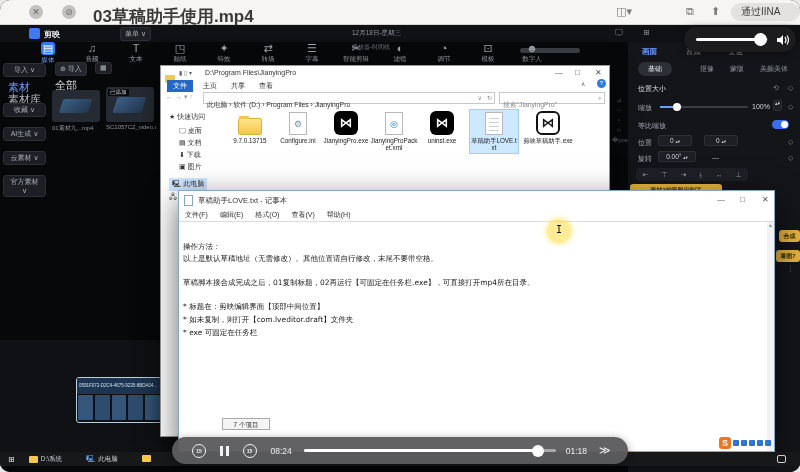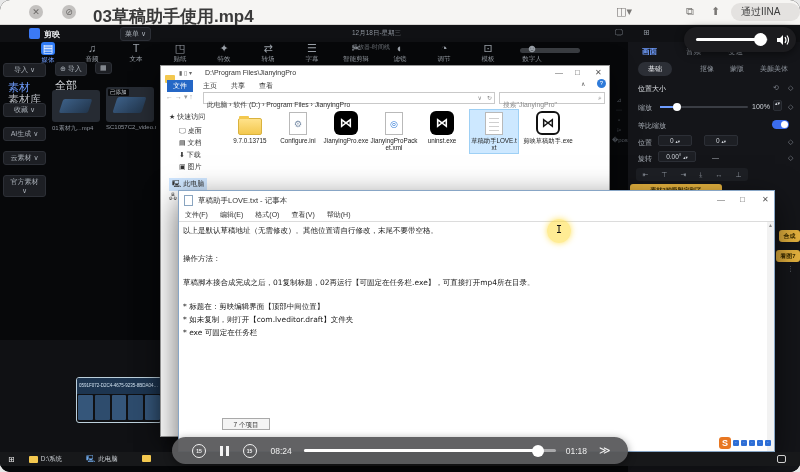--- a/index.html
+++ b/index.html
@@ -334,22 +334,22 @@
       <span class="abs x-ctl" style="left:583px;top:4px;">✕</span>
       <div class="abs np-menu" style="left:6px;top:19px;display:flex;gap:12px;">
         <span>文件(F)</span>
         <span>编辑(E)</span>
         <span>格式(O)</span>
         <span>查看(V)</span>
         <span>帮助(H)</span>
       </div>
       <div class="abs" style="left:0;top:30px;width:595px;height:1px;background:#dcdcdc;"></div>
       <div class="abs" style="left:4px;top:33px;width:560px;">
+        <div class="np-line" style="margin-top:18px;">操作方法：</div>
         <div class="np-line" style="margin-top:2px;">以上是默认草稿地址（无需修改）。其他位置请自行修改，末尾不要带空格。</div>
-        <div class="np-line" style="margin-top:18px;">操作方法：</div>
         <div class="np-line" style="margin-top:14px;">草稿脚本接合成完成之后，01复制标题，02再运行【可固定在任务栏.exe】，可直接打开mp4所在目录。</div>
         <div class="np-line" style="margin-top:14px;">* 标题在：剪映编辑界面【顶部中间位置】</div>
         <div class="np-line" style="margin-top:3px;">* 如未复制，则打开【com.lveditor.draft】文件夹</div>
         <div class="np-line" style="margin-top:3px;">* exe 可固定在任务栏</div>
       </div>
       <div class="abs" style="left:588px;top:31px;width:7px;height:229px;background:#f2f2f2;">
         <span style="display:block;font-size:5px;color:#888;text-align:center;">▲</span>
       </div>
       <div class="abs" id="cursor-halo" style="left:368px;top:28px;">
         <span style="position:absolute;left:9px;top:5px;font-size:10px;color:#111;font-family:'DejaVu Sans Mono',monospace;">I</span>

